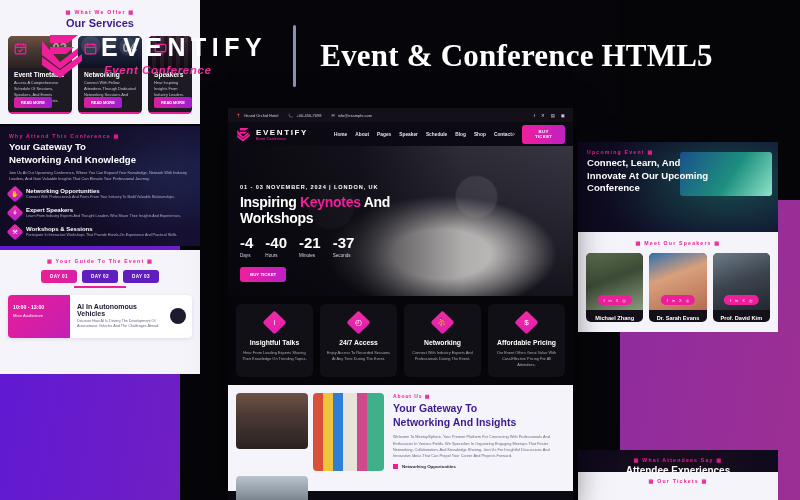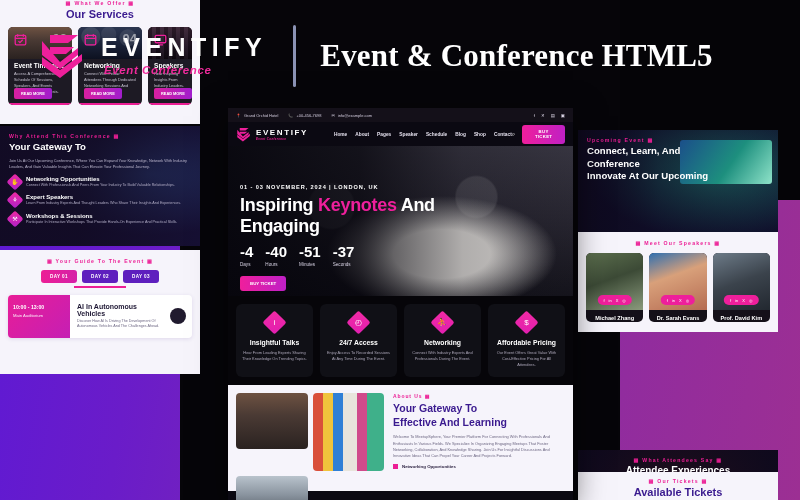--- a/index.html
+++ b/index.html
@@ -102,21 +102,21 @@
   .nav-search { color:#fff; font-size:6px;}
   .nav-cta { background:linear-gradient(90deg,#ef1f9c,#c020c4); color:#fff; font-size:4.3px; font-weight:800;
      padding:4.5px 9px; border-radius:3px; border:none; letter-spacing:.3px;}
 
   .hero { position:relative; height:150px; overflow:hidden; background:#15121d;}
   .hero-photo { position:absolute; inset:0; }
   .hero-shade { position:absolute; inset:0;
      background:linear-gradient(90deg, rgba(6,5,12,.93) 0%, rgba(6,5,12,.75) 38%, rgba(6,5,12,.25) 68%, rgba(6,5,12,.1) 100%); }
   .hero-in { position:absolute; left:12px; top:38px; right:10px; }
   .hero-meta { color:#fff; font-size:5.6px; font-weight:800; letter-spacing:.9px;}
-  .hero-h1 { color:#fff; font-size:18px; font-weight:800; line-height:1.14; margin-top:5px; letter-spacing:-.3px;}
+  .hero-h1 { color:#fff; font-size:14px; font-weight:800; line-height:1.14; margin-top:5px; letter-spacing:-.3px;}
   .hero-h1 em { font-style:normal; color:#ef1f9c;}
   .countdown { display:flex; gap:12px; margin-top:8px; }
   .cd-num { color:#fff; font-size:15px; font-weight:700; line-height:1;}
   .cd-lbl { color:#d6d1e2; font-size:4.6px; margin-top:3px;}
   .hero-btn { margin-top:9px; background:linear-gradient(90deg,#ef1f9c,#bf20c6); color:#fff; font-size:4.4px;
      font-weight:800; padding:5px 10px; border-radius:3px; border:none;}
 
   .feat-row { display:flex; gap:7px; padding:8px; background:#060509;}
   .feat-card { flex:1; background:#101016; border-radius:6px; padding:8px 6px 9px; text-align:center;}
   .feat-dia { width:17px; height:17px; margin:2px auto 0; transform:rotate(45deg); border-radius:2px;
@@ -219,21 +219,21 @@
       </div>
     </div>
     <div class="divider-v"></div>
     <div class="banner-title">
       <div>Event &amp; Conference HTML5</div>
     </div>
   </div>
 
   <div class="left-col">
 
-    <div class="lp" style="top:0; height:124px; ">
+    <div class="lp" style="top:0; height:124px; padding-top:9px;">
       <div class="sec-kicker">
         <span>▦</span>
         <span>What We Offer</span>
         <span>▦</span>
       </div>
       <div class="sec-title">Our Services</div>
       <div class="svc-row">
         <div class="svc-card">
           <div class="svc-top">
               <div class="ph room"></div>
@@ -287,20 +287,21 @@
     <div class="lp gateway" style="top:126px; height:120px;">
       <div class="ph conf" style="opacity:.85"></div>
       <div class="gw-overlay"></div>
       <div class="gw-inner">
         <div class="sec-kicker left">
           <span>Why Attend This Conference</span>
           <span>▦</span>
         </div>
         <div class="gw-head">
           <div>Your Gateway To</div>
+          <div>Networking And Knowledge</div>
         </div>
         <div class="gw-para">Join Us At Our Upcoming Conference, Where You Can Expand Your Knowledge, Network With Industry Leaders, And Gain Valuable Insights That Can Elevate Your Professional Journey.</div>
 
         <div class="gw-feat">
           <div class="diamond">
               <span>✋</span>
             </div>
           <div>
             <div class="gw-feat-title">Networking Opportunities</div>
             <div class="gw-feat-desc">Connect With Professionals And Peers From Your Industry To Build Valuable Relationships.</div>
@@ -419,33 +420,33 @@
             radial-gradient(ellipse at 62% 72%, #e9e6e2 0 16%, rgba(233,230,226,0) 38%),
             radial-gradient(circle at 30% 40%, rgba(255,255,255,.14) 0 22px, transparent 24px),
             radial-gradient(circle at 72% 34%, rgba(255,255,255,.12) 0 20px, transparent 22px),
             linear-gradient(180deg,#3c3a46 0%, #2a2833 50%, #16151d 100%)"></div>
       </div>
       <div class="hero-shade"></div>
       <div class="hero-in">
         <div class="hero-meta">01 - 03 NOVEMBER, 2024 | LONDON, UK</div>
         <div class="hero-h1">
           <div><span>Inspiring </span><em>Keynotes</em><span> And</span></div>
-          <div>Engaging</div>
+          <div>Workshops</div>
         </div>
         <div class="countdown">
           <div>
             <div class="cd-num">-4</div>
             <div class="cd-lbl">Days</div>
           </div>
           <div>
             <div class="cd-num">-40</div>
             <div class="cd-lbl">Hours</div>
           </div>
           <div>
-            <div class="cd-num">-51</div>
+            <div class="cd-num">-21</div>
             <div class="cd-lbl">Minutes</div>
           </div>
           <div>
             <div class="cd-num">-37</div>
             <div class="cd-lbl">Seconds</div>
           </div>
         </div>
         <button class="hero-btn">BUY TICKET</button>
       </div>
     </div>
@@ -493,48 +494,48 @@
             <div class="ph hall"></div>
           </div>
       </div>
       <div class="about-txt">
         <div class="ab-kicker">
           <span>About Us</span>
           <span>▦</span>
         </div>
         <div class="ab-title">
           <div>Your Gateway To</div>
-          <div>Effective And Learning</div>
+          <div>Networking And Insights</div>
         </div>
         <div class="ab-para">Welcome To MeetupSphere, Your Premier Platform For Connecting With Professionals And Enthusiasts In Various Fields. We Specialize In Organizing Engaging Meetups That Foster Networking, Collaboration, And Knowledge Sharing. Join Us For Insightful Discussions And Innovative Ideas That Can Propel Your Career And Projects Forward.</div>
         <div class="ab-li">
           <i></i>
           <span>Networking Opportunities</span>
         </div>
       </div>
     </div>
   </div>
 
   <div class="right-col">
 
-    <div class="rp upcoming" style="top:4px; height:116px;">
+    <div class="rp upcoming" style="top:16px; height:116px;">
       <div class="ph stage"></div>
       <div class="up-overlay"></div>
       <div style="position:absolute; right:6px; top:10px; width:92px; height:44px; border-radius:3px; overflow:hidden">
         <div class="ph teal"></div>
       </div>
       <div class="up-in">
         <div class="sec-kicker left">
           <span>Upcoming Event</span>
           <span>▦</span>
         </div>
         <div class="up-head">
           <div>Connect, Learn, And</div>
+          <div>Innovate At Our Upcoming</div>
           <div>Conference</div>
-          <div>Innovate At Our Upcoming</div>
         </div>
       </div>
     </div>
 
     <div class="rp speakers" style="top:106px; height:100px; padding-top:8px;">
       <div class="sec-kicker">
         <span>▦</span>
         <span>Meet Our Speakers</span>
         <span>▦</span>
       </div>
@@ -609,18 +610,17 @@
         </div>
       </div>
     </div>
 
     <div class="rp tickets" style="top:346px; height:28px; padding-top:6px;">
       <div class="sec-kicker">
         <span>▦</span>
         <span>Our Tickets</span>
         <span>▦</span>
       </div>
-      <div class="sec-title">Available Tickets</div>
 
     </div>
   </div>
 
 </div>
 
 </body></html>

